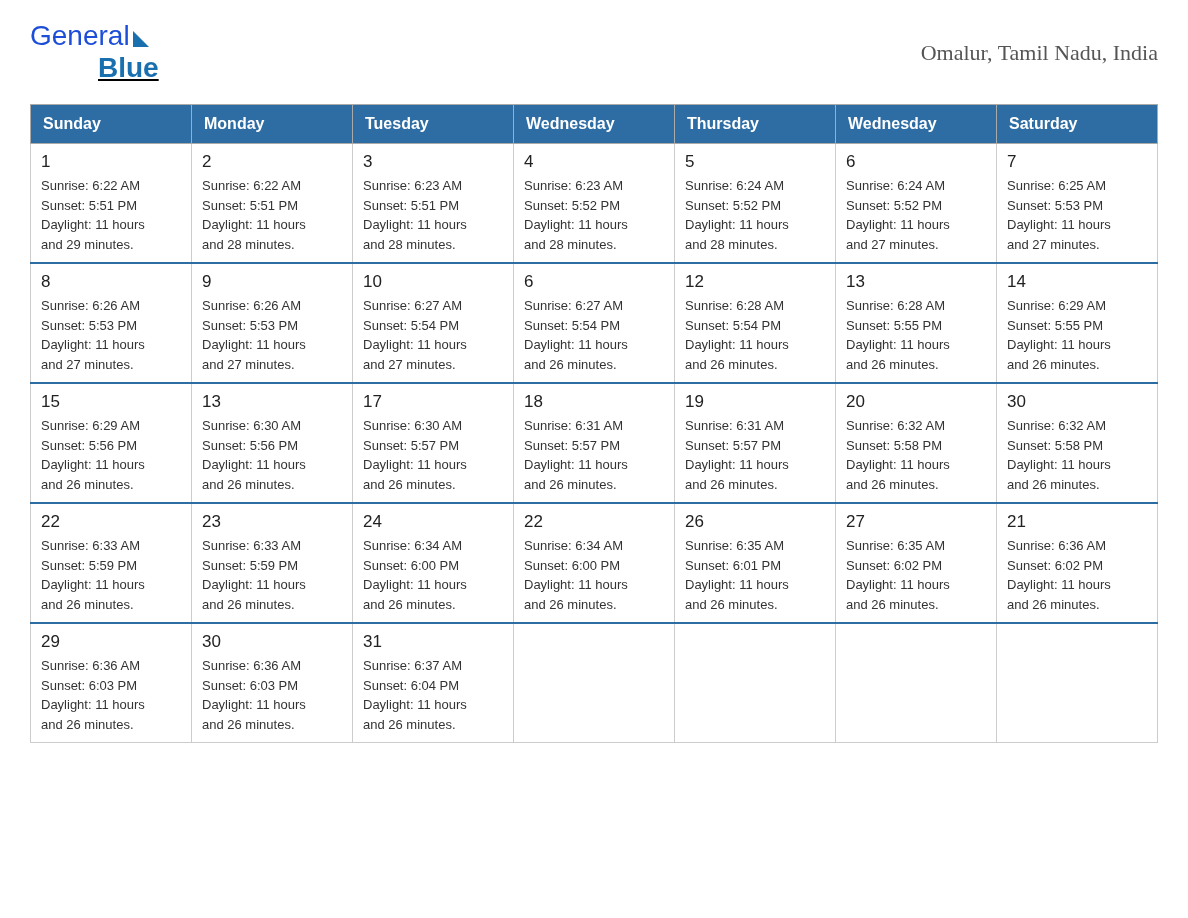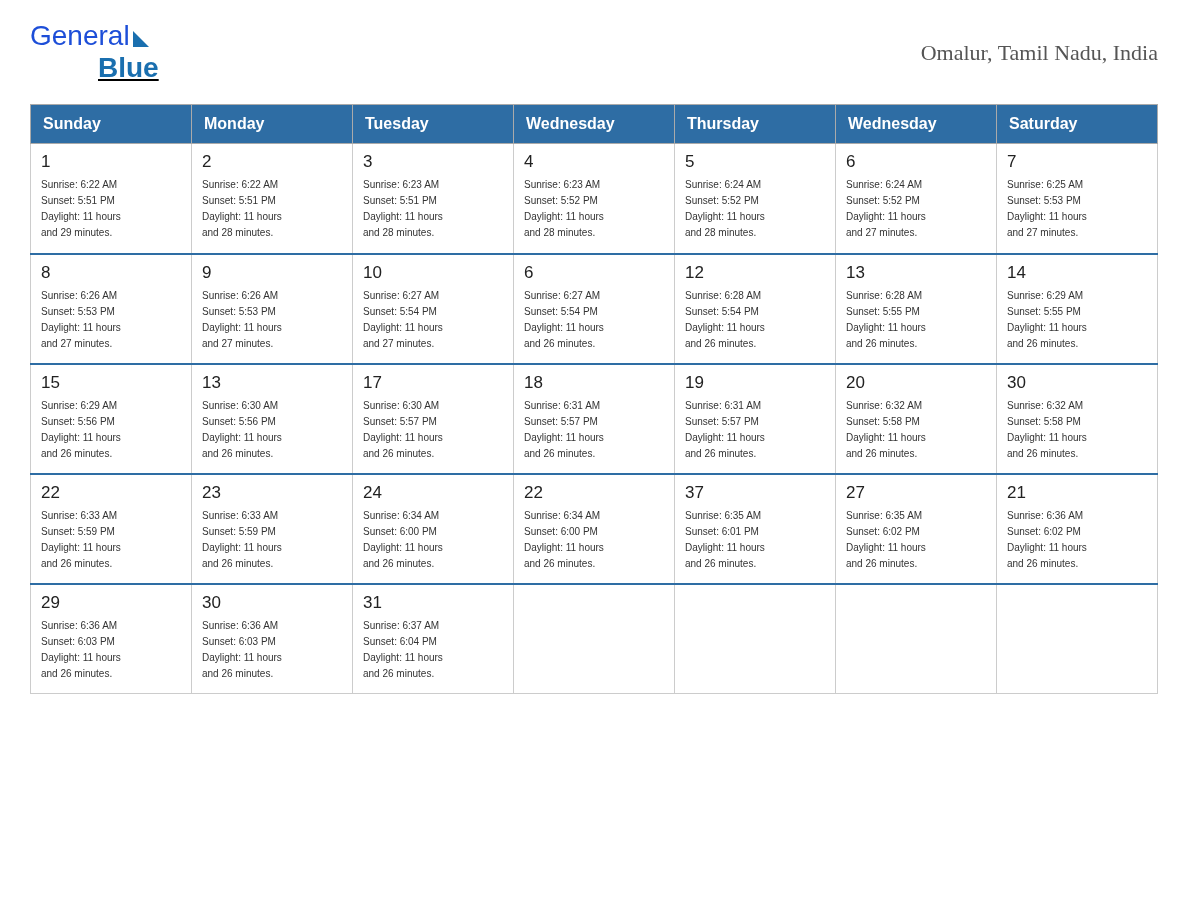--- a/index.html
+++ b/index.html
@@ -84,21 +84,21 @@
       height: 110px;
     }
     .day-number {
       font-size: 17px;
       font-weight: normal;
       color: #222;
       display: block;
       margin-bottom: 4px;
     }
     .day-info {
-      font-size: 10px;
+      font-size: 13px;
       color: #333;
       line-height: 1.5;
     }
     .empty-cell {
       background: #fff;
     }
     
     .week-row td {
       border-top: 2px solid #2e6da4;
     }
@@ -238,21 +238,21 @@
       </td>
         <td>
         <span class="day-number">24</span>
         <span class="day-info">Sunrise: 6:34 AM<br>Sunset: 6:00 PM<br>Daylight: 11 hours<br>and 26 minutes.</span>
       </td>
         <td>
         <span class="day-number">22</span>
         <span class="day-info">Sunrise: 6:34 AM<br>Sunset: 6:00 PM<br>Daylight: 11 hours<br>and 26 minutes.</span>
       </td>
         <td>
-        <span class="day-number">37</span>
+        <span class="day-number">26</span>
         <span class="day-info">Sunrise: 6:35 AM<br>Sunset: 6:01 PM<br>Daylight: 11 hours<br>and 26 minutes.</span>
       </td>
         <td>
         <span class="day-number">27</span>
         <span class="day-info">Sunrise: 6:35 AM<br>Sunset: 6:02 PM<br>Daylight: 11 hours<br>and 26 minutes.</span>
       </td>
         <td>
         <span class="day-number">21</span>
         <span class="day-info">Sunrise: 6:36 AM<br>Sunset: 6:02 PM<br>Daylight: 11 hours<br>and 26 minutes.</span>
       </td>

